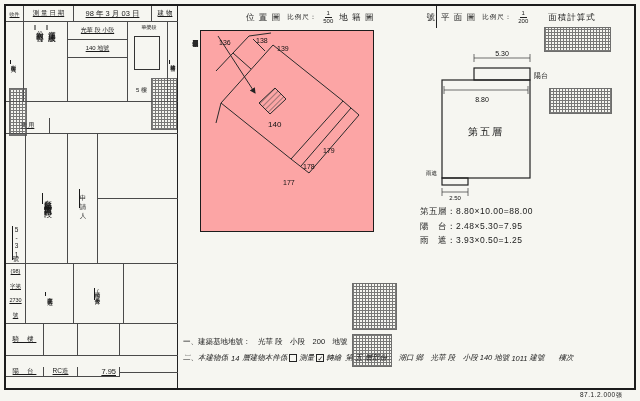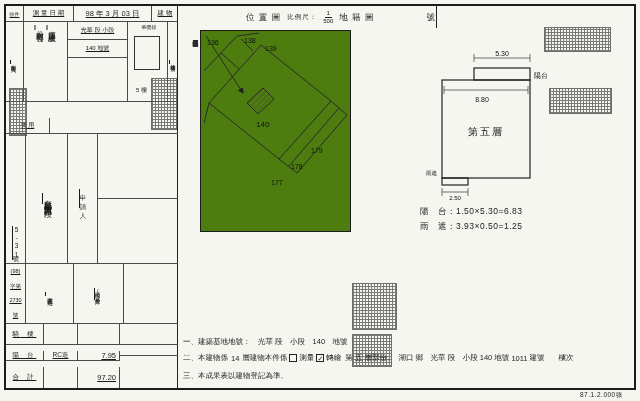--- a/index.html
+++ b/index.html
@@ -24,21 +24,21 @@
   .owner-wrap { display:flex; flex-direction:row-reverse; gap:2px; align-items:flex-start; justify-content:center; padding-top:3px; }
   .stackfour { flex-direction:column; justify-content:space-around; font-size:5.5px; line-height:7px; }
   .sketch { position:relative; }
   .sketch .mini { position:absolute; left:6px; top:14px; width:26px; height:34px; border:1px solid #333; }
   .sketch .aname { position:absolute; left:4px; top:2px; font-size:5px; letter-spacing:0; width:34px; text-align:center; }
   .sketch .floor { position:absolute; left:8px; bottom:6px; font-size:6px; }
   .hdrline { display:flex; align-items:center; gap:6px; font-size:8.5px; letter-spacing:1px; white-space:nowrap; }
   .frac { display:inline-flex; flex-direction:column; align-items:center; font-size:6px; line-height:7px; letter-spacing:0; }
   .frac .num { border-bottom:1px solid #222; padding:0 2px; }
   .gapw { display:inline-block; }
-  .mapbox { position:absolute; left:200px; top:30px; width:151px; height:202px; border:1.5px solid #1c1c1c; background:#4d7c0f; }
+  .mapbox { position:absolute; left:200px; top:30px; width:174px; height:202px; border:1.5px solid #1c1c1c; background:#fca5a5;text-align:center; }
   .disclaimer { position:absolute; left:181px; top:36px; width:18px; height:230px;
                 writing-mode:vertical-rl; text-orientation:upright; font-size:5.5px; line-height:7px; color:#2b2b2b; }
   .calc { position:absolute; left:420px; top:204px; font-size:8.5px; line-height:14.5px; letter-spacing:0.5px; }
   .noteline { position:absolute; left:183px; width:453px; font-size:7.5px; white-space:nowrap; display:flex; align-items:center; }
   .cb { display:inline-flex; width:8px; height:8px; border:1px solid #222; font-size:7px; line-height:7px;
         align-items:center; justify-content:center; margin:0 2px; flex:none; }
   .stamp { position:absolute; border:1px solid #4d4d4d; opacity:.8;
            background: repeating-linear-gradient(0deg,#5a5a5a 0 1px,transparent 1px 3px),
                        repeating-linear-gradient(90deg,#5a5a5a 0 1px,transparent 1px 3px); }
   .print-code { position:absolute; left:580px; top:391px; font-size:6.5px; letter-spacing:0.5px; }
@@ -127,41 +127,45 @@
         <div class="cell f65" style="width:34px;"></div>
         <div class="cell f75 right" style="width:42px;"></div>
         <div class="cell" style="width:58px;"></div>
       </div>
       <div style="display:flex; flex:1;align-items:center;">
         <div class="cell f65 sp" style="width:38px;">陽 台</div>
         <div class="cell f65" style="width:34px;">RC造</div>
         <div class="cell f75 right" style="width:42px;">7.95</div>
         <div class="cell" style="width:58px;"></div>
       </div>
-      <div style="display:flex; flex:1;">
-        <div class="cell f65 sp" style="width:38px; border-bottom:none;">合 計</div>
-        <div class="cell f65" style="width:34px; border-bottom:none;"></div>
-        <div class="cell f75 right" style="width:42px; border-bottom:none;">97.20</div>
-        <div class="cell" style="width:58px; border-bottom:none;"></div>
-      </div>
     </div>
   </div>
 
   <div class="abs hdrline" style="left:246px; top:10px;">
     <span>位 置 圖</span>
     <span class="f65">比例尺：</span>
     <span class="frac">
       <span class="num">1</span>
       <span class="den">500</span>
     </span>
     <span>地 籍 圖</span>
     <span class="gapw" style="width:40px;"></span>
     <span>號</span>
   </div>
   <div class="hdr-divider"></div>
+  <div class="abs hdrline" style="left:441px; top:10px;">
+    <span>平 面 圖</span>
+    <span class="f65">比例尺：</span>
+    <span class="frac">
+      <span class="num">1</span>
+      <span class="den">200</span>
+    </span>
+    <span class="gapw" style="width:8px;"></span>
+    <span>面積計算式</span>
+  </div>
 
   <div class="disclaimer">本成果圖係依使用執照竣工平面圖轉繪之建物平面圖及位置圖如與使用執照竣工平面圖不符時應以使用執照竣工平面圖為準</div>
 
   <div class="mapbox">
     <svg width="148" height="199" viewBox="0 0 148 199">
       <defs>
         <pattern id="hatch" width="4" height="4" patternUnits="userSpaceOnUse" patternTransform="rotate(45)">
           <line x1="0" y1="0" x2="0" y2="4" stroke="#444" stroke-width="1"></line>
         </pattern>
         <marker id="ah" markerWidth="7" markerHeight="7" refX="5" refY="3" orient="auto">
@@ -214,47 +218,45 @@
         <text x="110" y="28" font-size="7">陽台</text>
         <text x="58" y="52" font-size="7" text-anchor="middle">8.80</text>
         <text x="62" y="85" font-size="10" letter-spacing="2" text-anchor="middle">第五層</text>
         <text x="2" y="125" font-size="5.5">雨遮</text>
         <text x="31" y="150" font-size="6" text-anchor="middle">2.50</text>
       </g>
     </svg>
   </div>
 
   <div class="calc">
-    <div>陽　台：1.50×5.30=6.83</div>
+    <div>第五層：8.80×10.00=88.00</div>
+    <div>陽　台：2.48×5.30=7.95</div>
     <div>雨　遮：3.93×0.50=1.25</div>
   </div>
 
   <div class="stamp" style="left:9px;  top:88px;  width:18px; height:48px;"></div>
   <div class="stamp" style="left:151px;top:78px;  width:26px; height:52px;"></div>
   <div class="stamp" style="left:352px;top:283px; width:45px; height:47px;"></div>
   <div class="stamp" style="left:352px;top:334px; width:40px; height:33px;"></div>
   <div class="stamp" style="left:544px;top:27px;  width:67px; height:25px;"></div>
   <div class="stamp" style="left:549px;top:88px;  width:63px; height:26px;"></div>
 
   <div class="noteline" style="top:337px;">
-    <span>一、建築基地地號：　光華 段　小段　140　地號</span>
-  </div>
-  <div class="noteline" style="top:353px;">
+    <span>一、建築基地地號：　光華 段　小段　200　地號</span>
+  </div>
+  <div class="noteline" style="top:353px;font-style:italic;">
     <span>二、本建物係</span>
     <span style="padding:0 3px;">14</span>
     <span>層建物本件係</span>
     <span class="cb"></span>
     <span>測量</span>
     <span class="cb">✓</span>
     <span>轉繪</span>
     <span style="padding-left:4px;">第 五 層部份。</span>
     <span style="padding-left:4px;">湖口 鄉　光華 段　小段 140 地號</span>
     <span style="padding:0 2px;">1011</span>
     <span>建號</span>
     <span class="gapw" style="width:14px;"></span>
     <span>樓次</span>
   </div>
-  <div class="noteline" style="top:371px;">
-    <span>三、本成果表以建物登記為準。</span>
-  </div>
 
   <div class="print-code">87.1.2.000張</div>
 </div>
 
 </body></html>

